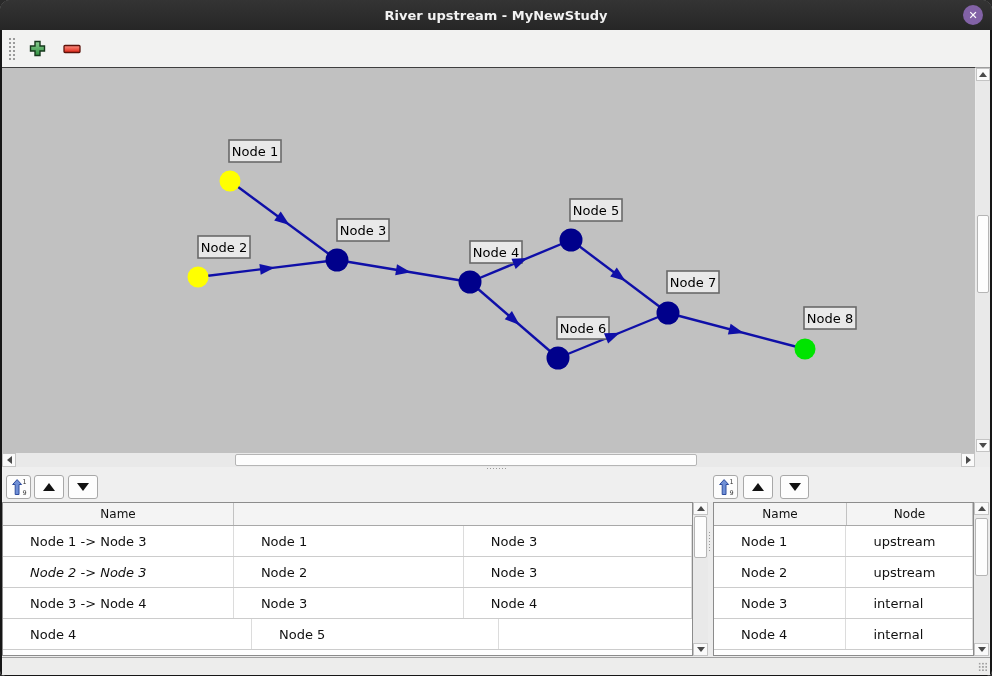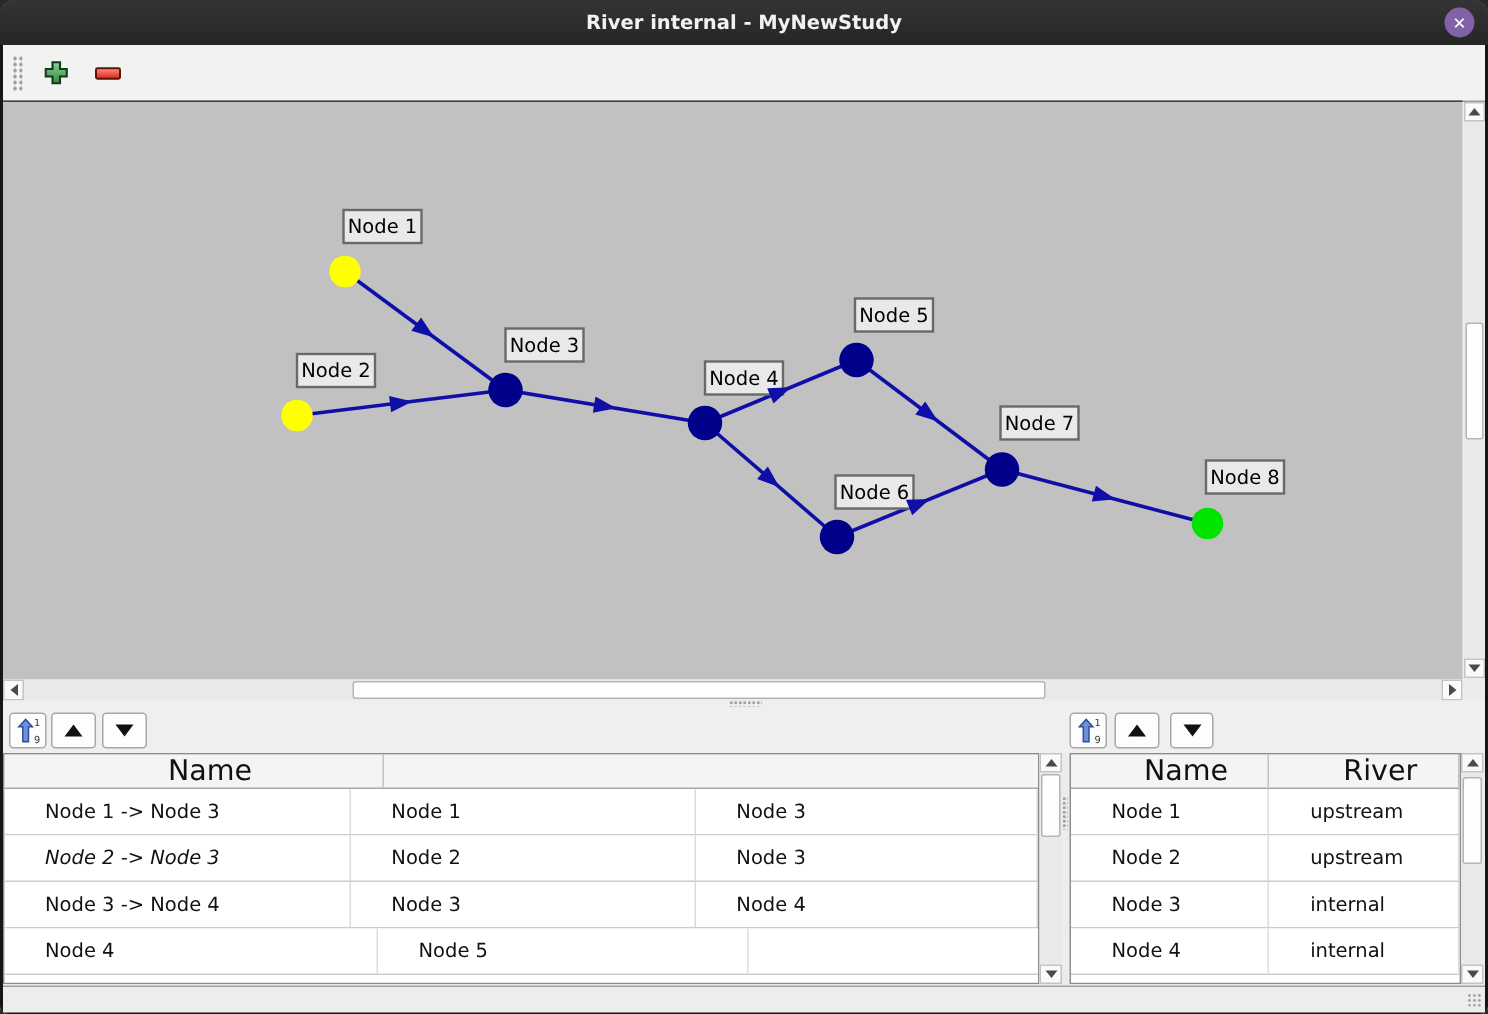--- a/index.html
+++ b/index.html
@@ -36,38 +36,38 @@
   .v-grip{position:absolute;left:708px;top:531px;width:4px;height:22px;
           background-image:radial-gradient(circle,#9a9a9a .8px,transparent 1px);background-size:3px 3px;cursor:col-resize;}
   
   .tt-btn{position:absolute;top:475px;height:24px;background:#fdfdfd;border:1px solid #a8a8a8;border-radius:3px;
           box-sizing:border-box;display:flex;align-items:center;justify-content:center;cursor:pointer;}
   .big-up{width:0;height:0;border-left:6px solid transparent;border-right:6px solid transparent;border-bottom:8px solid #111;}
   .big-down{width:0;height:0;border-left:6px solid transparent;border-right:6px solid transparent;border-top:8px solid #111;}
   
   .table{position:absolute;top:502px;height:154px;background:#fff;border:1px solid #8c8c8c;box-sizing:border-box;overflow:hidden;}
   .thead{display:flex;height:22px;background:#f4f4f4;border-bottom:1px solid #a8a8a8;}
-  .th{display:flex;align-items:center;justify-content:center;font-size:19px;color:#111;
-      border-right:1px solid #c2c2c2;box-sizing:border-box;margin-left:22px;}
+  .th{display:flex;align-items:center;justify-content:center;font-size:12px;color:#111;
+      border-right:1px solid #c2c2c2;box-sizing:border-box;}
   .trow{display:flex;height:30px;border-bottom:1px solid #cccccc;background:#fff;}
   .td{display:flex;align-items:center;padding-left:8px;font-size:13px;color:#111;
       border-right:1px solid #dcdcdc;box-sizing:border-box;margin-left:19px;}
   .trow-partial{height:11px;background:#fff;}
   
   .footer{position:absolute;left:2px;top:657px;width:988px;height:17px;background:#ededec;border-top:1px solid #a0a0a0;}
   .corner-grip{position:absolute;right:4px;top:662px;width:10px;height:9px;
                background-image:radial-gradient(circle,#a0a0a0 .8px,transparent 1px);background-size:3.3px 3.3px;}
 </style>
 </head>
 <body>
 
 <div class="window">
 
   <div class="titlebar">
-    <span class="title">River internal - MyNewStudy</span>
+    <span class="title">River upstream - MyNewStudy</span>
     <div class="close-btn">
       <span>✕</span>
     </div>
   </div>
 
   <div class="toolbar">
     <div class="tb-grip"></div>
     <div class="tb-btn">
       <svg width="17" height="17" viewBox="0 0 17 17">
         <defs>
@@ -238,21 +238,21 @@
     <div class="sb-btn" style="left:0;top:141px;width:15px;height:13px;">
         <div class="t-down"></div>
       </div>
   </div>
 
   <div class="v-grip"></div>
 
   <div class="table" id="nodes-table" style="left:713px;width:261px;">
       <div class="thead">
         <div class="th" style="width: 133px;">Name</div>
-        <div class="th" style="width: 126px;">River</div>
+        <div class="th" style="width: 126px;">Node</div>
       </div>
       <div class="trow">
         <div class="td" style="width: 133px;">Node 1</div>
         <div class="td" style="width: 126px;">upstream</div>
       </div>
       <div class="trow">
         <div class="td" style="width: 133px;">Node 2</div>
         <div class="td" style="width: 126px;">upstream</div>
       </div>
       <div class="trow">

